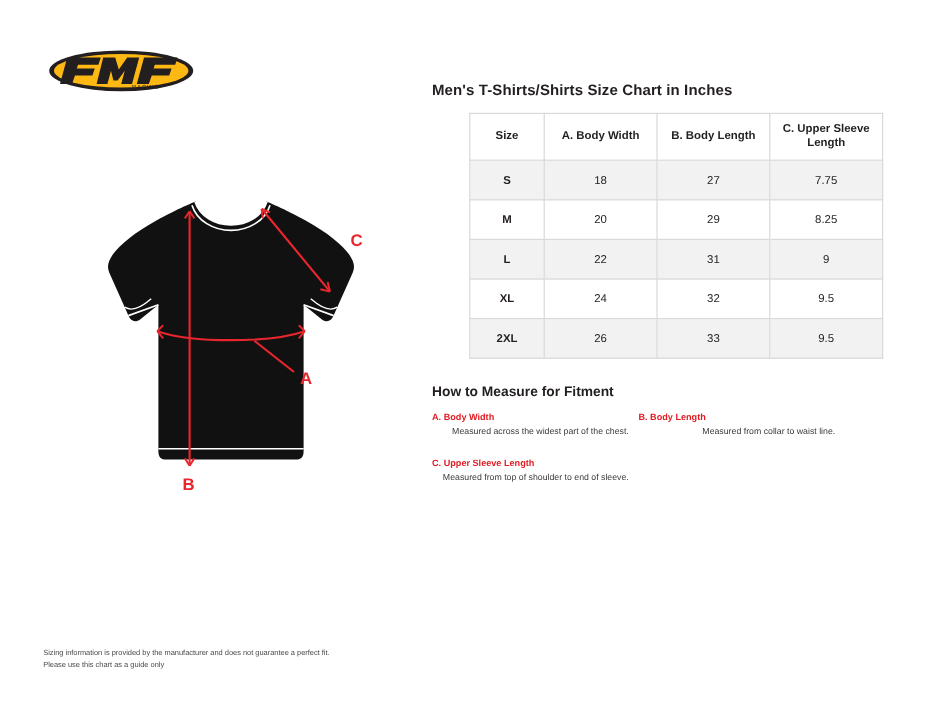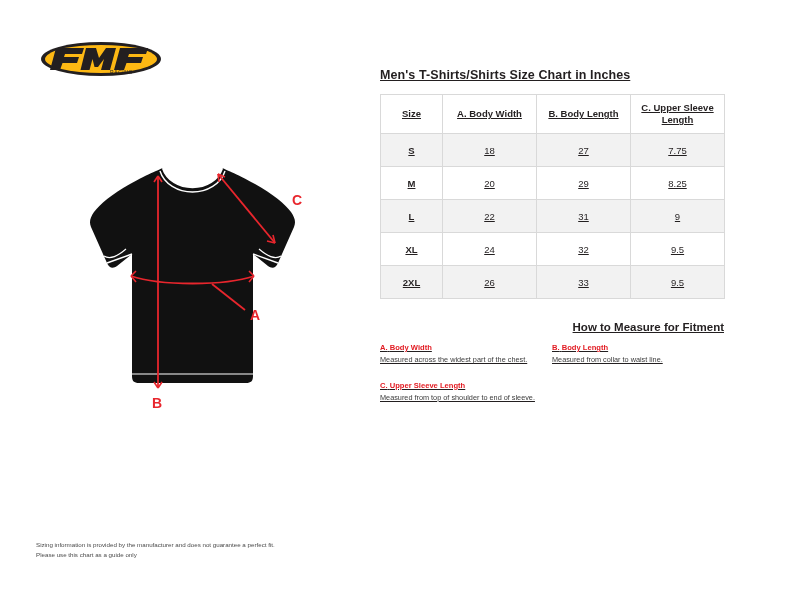--- a/index.html
+++ b/index.html
@@ -35,36 +35,36 @@
     position: absolute;
     left: 60px;
     top: 150px;
     width: 290px;
     height: 290px;
   }
 
   
   .right-col {
     position: absolute;
-    left: 380px;
+    left: 360px;
     top: 68px;
     width: 390px;
-    text-decoration: underline;
   }
   .chart-title {
     font-size: 12.5px;
     font-weight: bold;
     color: #231f20;
     margin: 0 0 12px 0;
     letter-spacing: 0.1px;
   }
   table.size-chart {
     border-collapse: collapse;
     width: 344px;
     table-layout: fixed;
+    margin-left: 31px;
   }
   table.size-chart th,
   table.size-chart td {
     border: 1px solid #d9d9d9;
     text-align: center;
     vertical-align: middle;
     font-size: 9.5px;
     color: #231f20;
     padding: 0;
     height: 32px;
@@ -86,21 +86,20 @@
 
   
   .howto {
     margin-top: 22px;
     width: 344px;
   }
   .howto-title {
     font-size: 11.5px;
     font-weight: bold;
     margin: 0 0 10px 0;
-    text-align: right;
   }
   .howto-grid {
     display: flex;
     flex-wrap: wrap;
   }
   .howto-item {
     width: 172px;
     margin-bottom: 16px;
     padding-right: 8px;
     box-sizing: border-box;
@@ -111,20 +110,21 @@
     margin-bottom: 3px;
     line-height: 1.2;
   }
   .howto-item .item-head .letter {
     color: #e21b22;
   }
   .howto-item .item-body {
     font-size: 7.3px;
     color: #3a3a3a;
     line-height: 1.3;
+    text-align: right;
   }
 
   
   .footer {
     position: absolute;
     left: 36px;
     top: 540px;
     width: 330px;
     font-size: 6.2px;
     line-height: 1.55;

